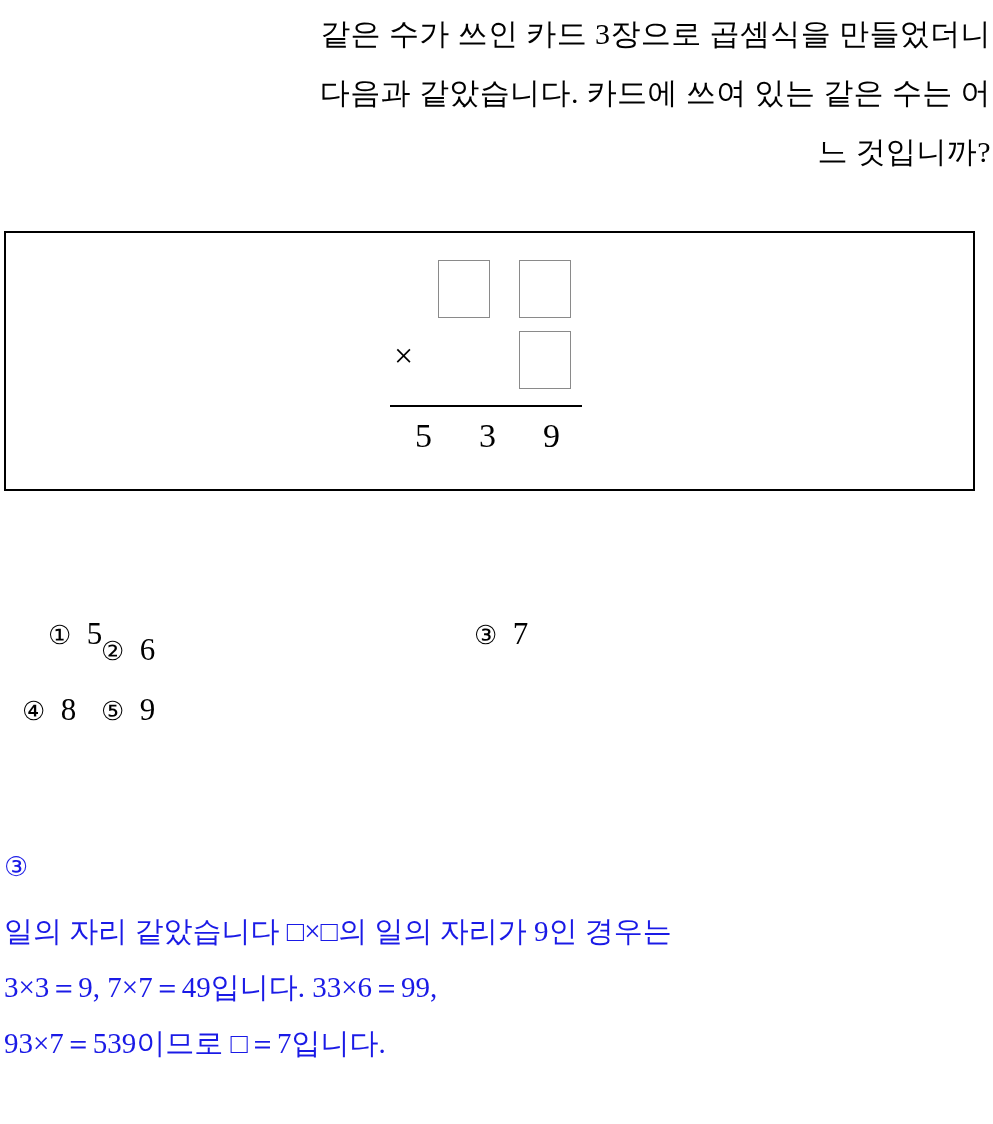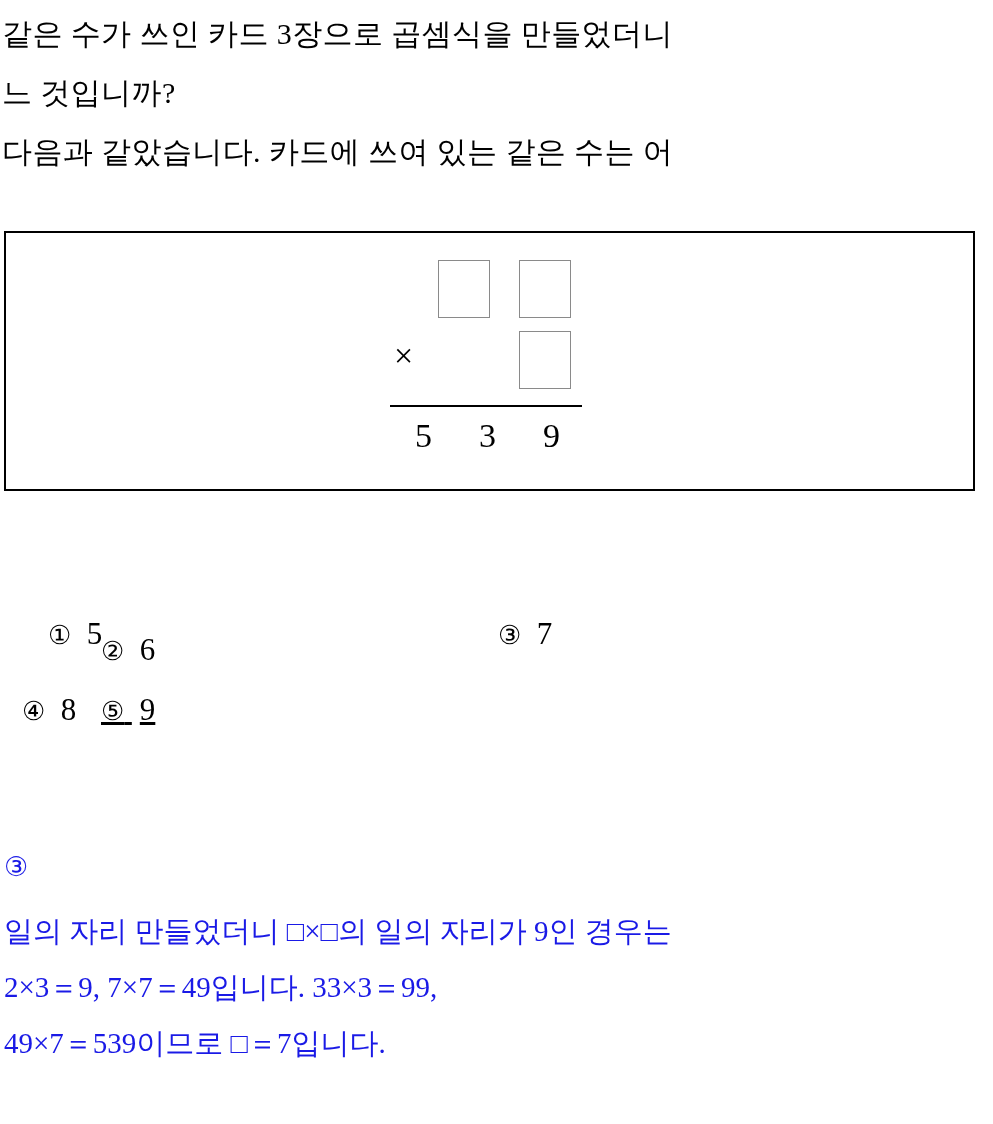--- a/index.html
+++ b/index.html
@@ -26,21 +26,21 @@
     position: absolute;
     left: 2px;
     top: 4px;
     width: 989px;
     font-size: 30px;
     line-height: 59px;
     letter-spacing: 0.4px;
     color: #000;
     white-space: nowrap;
   }
-  .stem .line { display: block; }
+  .stem .line { display: block; text-align: right; }
 
   
   .figure-box {
     position: absolute;
     left: 4px;
     top: 231px;
     width: 971px;
     height: 260px;
     border: 2px solid #000000;
     box-sizing: border-box;
@@ -112,23 +112,23 @@
   .choice {
     position: absolute;
     white-space: nowrap;
     font-size: 30px;
     line-height: 40px;
   }
   .choice .num { font-size: 26px; }
   .choice .val { margin-left: 8px; font-size: 31px; }
   .c1 { left: 0px;   top: 6px; margin-left: 42px; }
   .c2 { left: 95px;  top: 22px; }
-  .c3 { left: 492px; top: 6px; font-family: Liberation Serif, serif; }
+  .c3 { left: 468px; top: 6px; font-family: Liberation Serif, serif; }
   .c4 { left: 16px;   top: 6px; }
-  .c5 { left: 95px;  top: 6px; text-decoration: underline; }
+  .c5 { left: 95px;  top: 6px; }
 
   
   .answer-block {
     position: absolute;
     left: 4px;
     top: 845px;
     width: 985px;
     color: #1a1ae6;
   }
   .answer-mark {
@@ -145,22 +145,22 @@
   }
   .explain .line { display: block; }
 </style>
 </head>
 <body>
 
 <div class="page">
 
   <div class="stem">
     <span class="line">같은 수가 쓰인 카드 3장으로 곱셈식을 만들었더니</span>
+    <span class="line">다음과 같았습니다. 카드에 쓰여 있는 같은 수는 어</span>
     <span class="line">느 것입니까?</span>
-    <span class="line">다음과 같았습니다. 카드에 쓰여 있는 같은 수는 어</span>
   </div>
 
   <div class="figure-box">
     <div class="vert-calc">
       <div class="cell cell-a"></div>
       <div class="cell cell-b"></div>
       <div class="cell cell-c"></div>
       <div class="times-sign">×</div>
       <div class="rule"></div>
       <div class="product">
@@ -194,19 +194,19 @@
       <div class="choice c5">
         <span class="num">⑤</span>
         <span class="val">9</span>
       </div>
     </div>
   </div>
 
   <div class="answer-block">
     <div class="answer-mark">③</div>
     <div class="explain">
-      <span class="line">일의 자리 만들었더니 □×□의 일의 자리가 9인 경우는</span>
-      <span class="line">2×3＝9, 7×7＝49입니다. 33×3＝99,</span>
-      <span class="line">49×7＝539이므로 □＝7입니다.</span>
+      <span class="line">일의 자리 같았습니다 □×□의 일의 자리가 9인 경우는</span>
+      <span class="line">3×3＝9, 7×7＝49입니다. 33×6＝99,</span>
+      <span class="line">93×7＝539이므로 □＝7입니다.</span>
     </div>
   </div>
 
 </div>
 
 </body></html>

